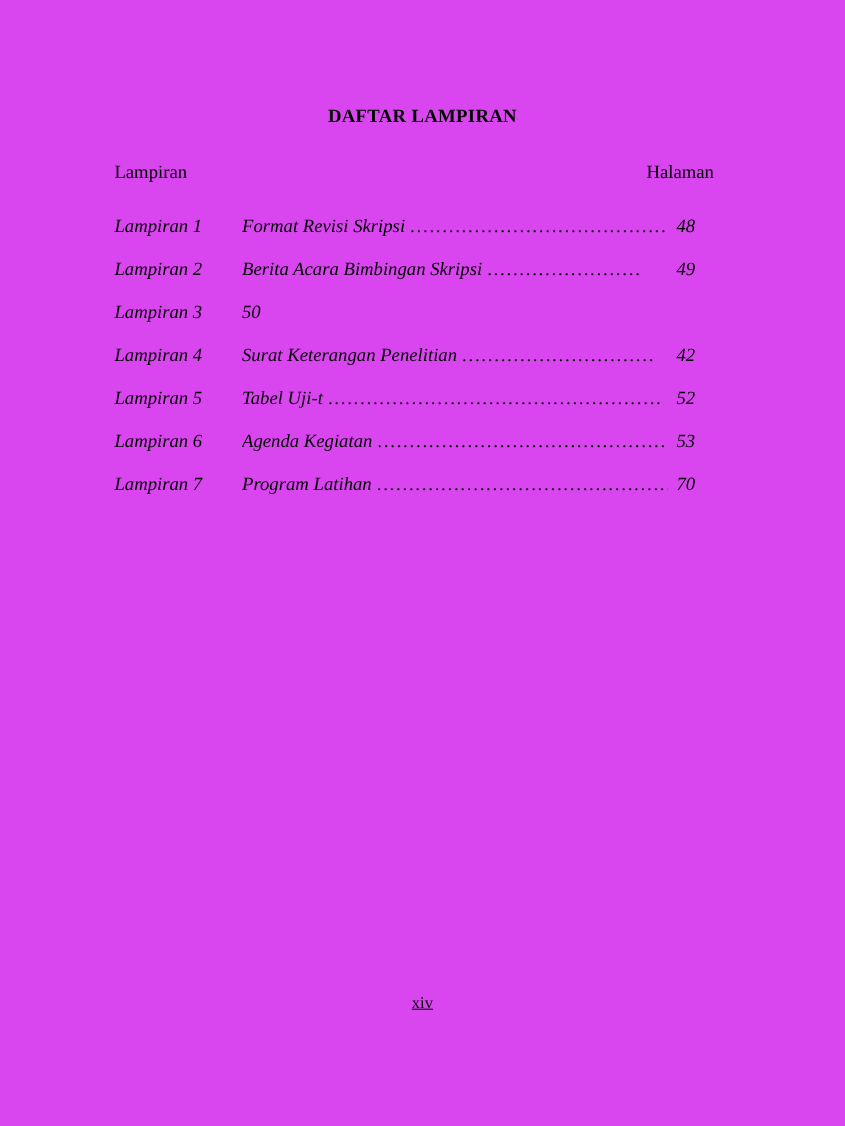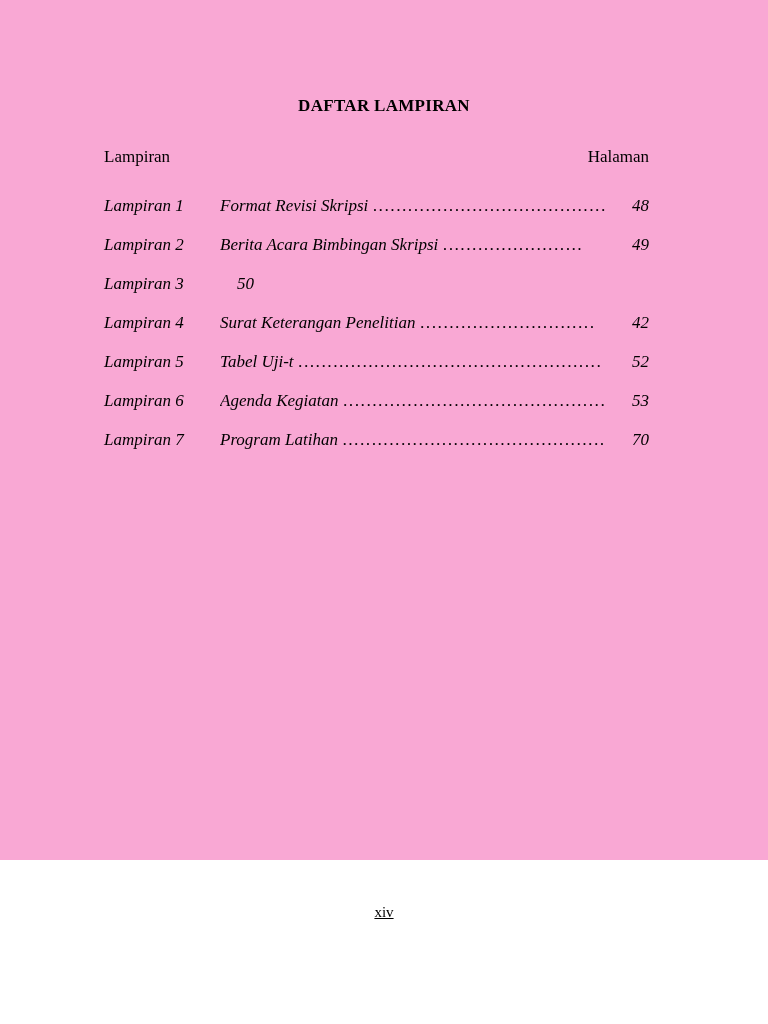--- a/index.html
+++ b/index.html
@@ -13,22 +13,22 @@
     font-family: "Liberation Serif", serif;
     color: #000000;
     position: relative;
     overflow: hidden;
   }
   .page {
     position: absolute;
     left: 0;
     top: 0;
     width: 768px;
-    height: 860px;
-    background: #f9a8d4;
+    height: 1024px;
+    background: #d946ef;
   }
   .doc-title {
     position: absolute;
     left: 0;
     top: 96px;
     width: 768px;
     text-align: center;
     font-size: 17px;
     font-weight: bold;
     letter-spacing: 0.3px;
@@ -85,21 +85,21 @@
     flex: 1 1 auto;
     overflow: hidden;
     white-space: nowrap;
     letter-spacing: 1.6px;
     margin-left: 5px;
     color: #000;
   }
   .entry .pagenum {
     flex: 0 0 34px;
     width: 34px;
-    text-align: right;
+    text-align: left;
     white-space: nowrap;
   }
   .folio {
     position: absolute;
     left: 0;
     top: 904px;
     width: 768px;
     text-align: center;
     font-size: 15px;
     text-decoration: underline;

